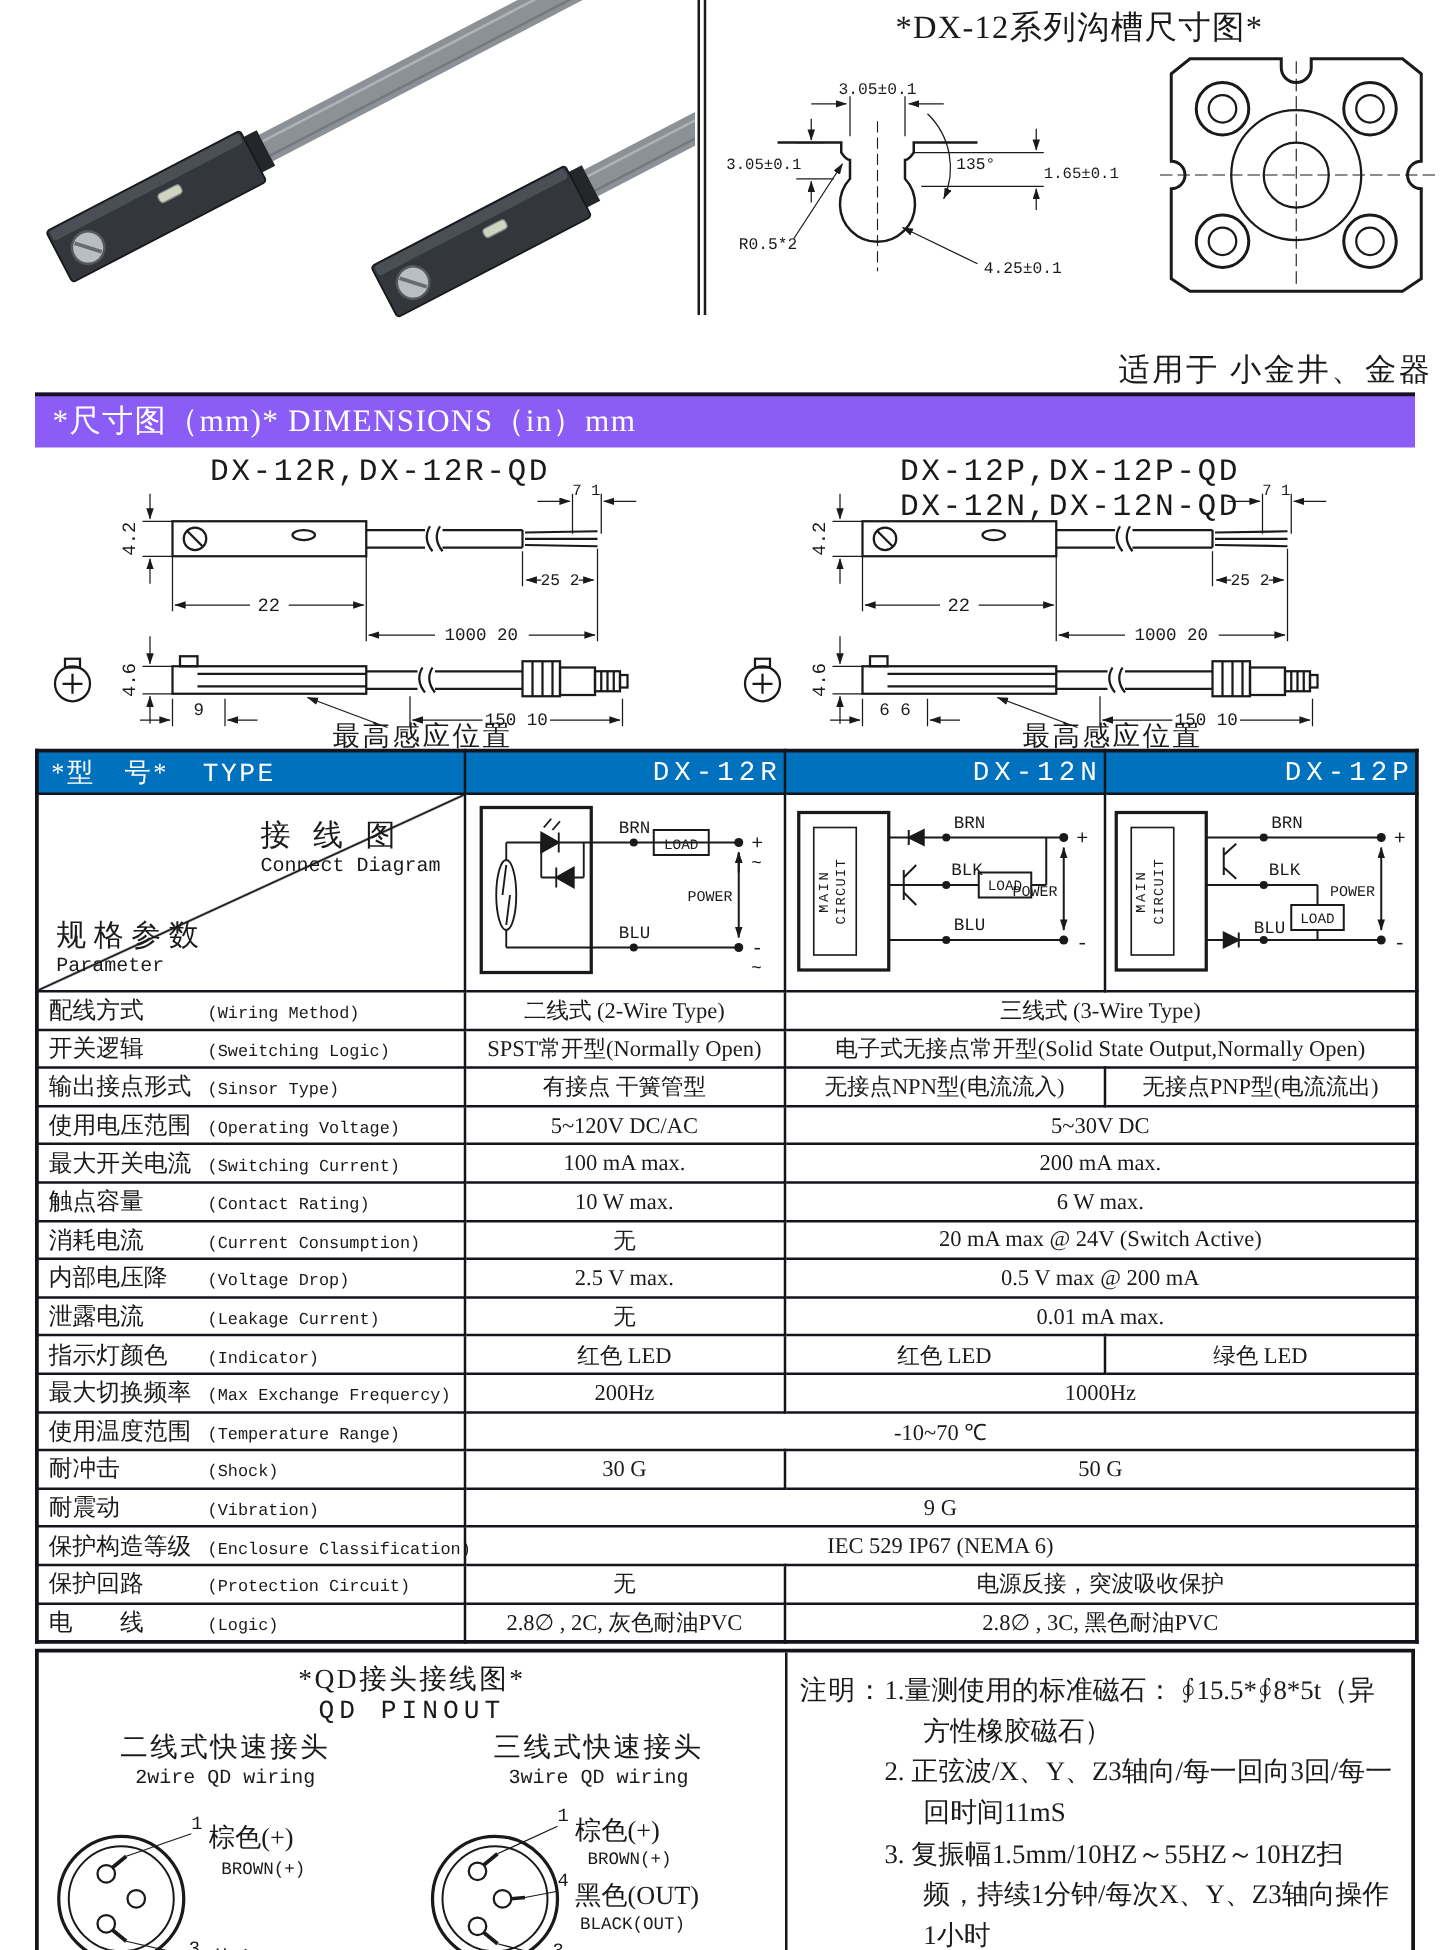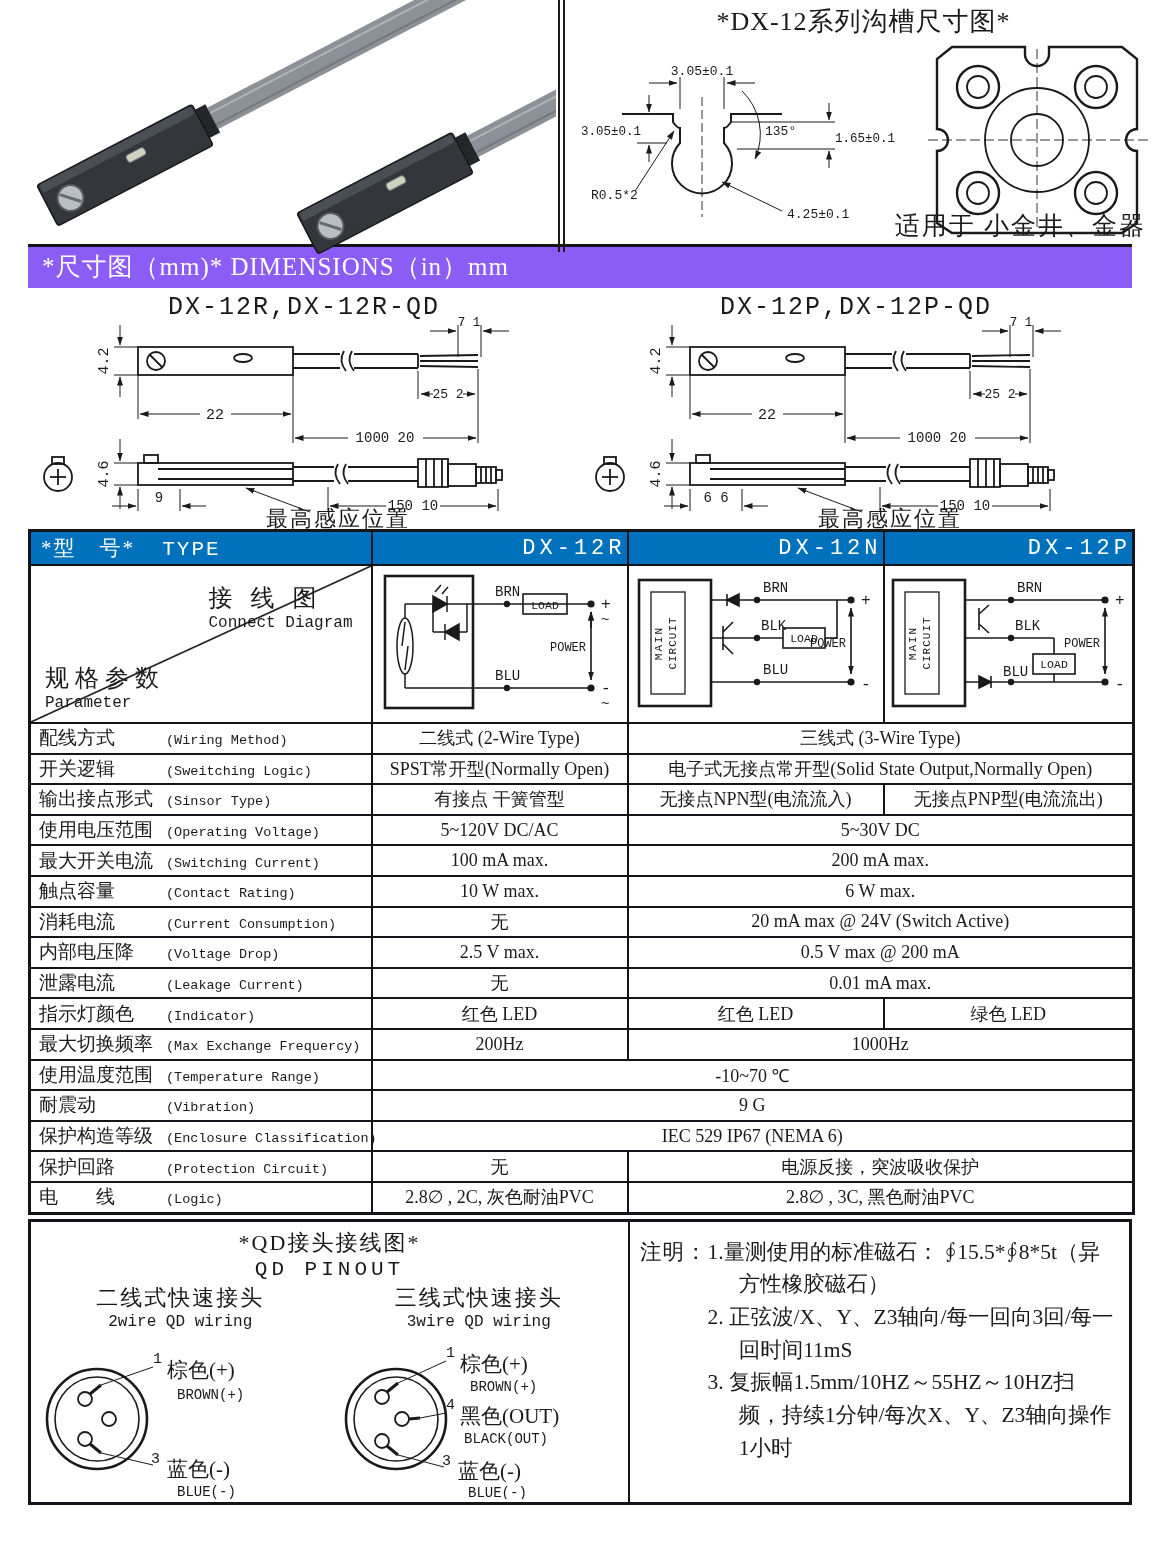--- a/index.html
+++ b/index.html
@@ -1,19 +1,19 @@
 <!DOCTYPE html>
 <html><head>
 <meta charset="utf-8">
 <style>
   html,body{margin:0;padding:0;background:#fff;}
   .page{width:1160px;height:1560px;background:#fff;overflow:hidden;position:relative;
         font-family:"Liberation Serif",serif;color:#1a1a1a;}
   
-  .top{height:244px;display:flex;align-items:stretch;}
+  .top{height:314px;display:flex;align-items:stretch;}
   .photo{width:556px;height:258px;flex:0 0 556px;}
   .vdiv{width:3px;border-left:2px solid #1a1a1a;border-right:2px solid #1a1a1a;height:252px;margin:0 2px;}
   .top-right{flex:1;position:relative;}
   .groove-title{text-align:center;font-size:26px;letter-spacing:1px;padding-top:4px;font-family:"Liberation Serif",serif;}
   .top-right-row{display:flex;justify-content:space-between;padding:0 4px 0 10px;}
   .applicable{position:absolute;right:14px;bottom:2px;font-size:25px;letter-spacing:2px;}
   
   .section-bar{margin:0 28px;background:#8b5cf6;color:#fff;font-size:25px;
                padding:3px 14px 5px 14px;border-top:3px solid #15141a;letter-spacing:1px;}
   .section-bar .en-gap{margin-left:26px;letter-spacing:2px;}
@@ -261,20 +261,21 @@
         <text class="dt" transform="translate(80,163) rotate(-90)" font-size="15" text-anchor="middle">4.6</text>
         <text class="dt" x="131" y="191" font-size="14" text-anchor="middle">9</text>
         <text class="dt" x="385" y="199" font-size="14" text-anchor="middle">150 10</text>
         <text class="ct" x="310" y="215" font-size="22" text-anchor="middle" letter-spacing="2">最高感应位置</text>
       </svg>
     </div>
 
     <div class="dims-half">
       <div class="dims-title two">
         <span>DX-12P,DX-12P-QD</span>
+        <span>DX-12N,DX-12N-QD</span>
       </div>
       <svg width="552" height="218" viewBox="0 0 552 218">
         <defs>
           <marker id="dR" markerWidth="10" markerHeight="8" refX="8.5" refY="3" orient="auto-start-reverse" markerUnits="userSpaceOnUse">
             <path d="M0,0 L9,3 L0,6 z" fill="#1a1a1a"></path>
           </marker>
         </defs>
         <g fill="none" stroke="#1a1a1a" stroke-width="1.8">
           <rect x="110" y="36" width="155" height="28"></rect>
           <circle cx="128" cy="50" r="9"></circle>
@@ -588,20 +589,25 @@
         <tr>
           <td class="pcell"><span class="pcn">最大切换频率</span><span class="pen">(Max Exchange Frequercy)</span></td>
           <td class="vcell" colspan="1">200Hz</td>
           <td class="vcell" colspan="2">1000Hz</td>
         </tr>
         <tr>
           <td class="pcell"><span class="pcn">使用温度范围</span><span class="pen">(Temperature Range)</span></td>
           <td class="vcell" colspan="3">-10~70 ℃</td>
         </tr>
         <tr>
+          <td class="pcell"><span class="pcn">耐冲击</span><span class="pen">(Shock)</span></td>
+          <td class="vcell" colspan="1">30 G</td>
+          <td class="vcell" colspan="2">50 G</td>
+        </tr>
+        <tr>
           <td class="pcell"><span class="pcn">耐震动</span><span class="pen">(Vibration)</span></td>
           <td class="vcell" colspan="3">9 G</td>
         </tr>
         <tr>
           <td class="pcell"><span class="pcn">保护构造等级</span><span class="pen">(Enclosure Classification)</span></td>
           <td class="vcell" colspan="3">IEC 529   IP67  (NEMA 6)</td>
         </tr>
         <tr>
           <td class="pcell"><span class="pcn">保护回路</span><span class="pen">(Protection Circuit)</span></td>
           <td class="vcell" colspan="1">无</td>

